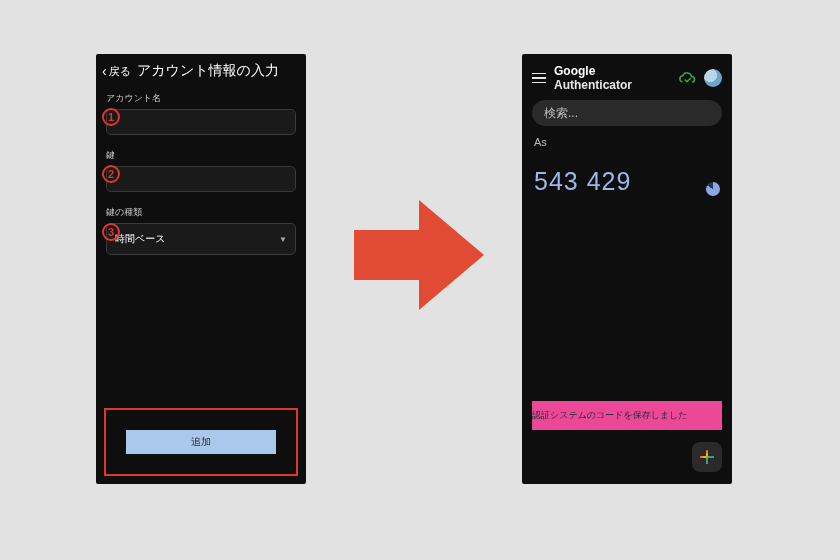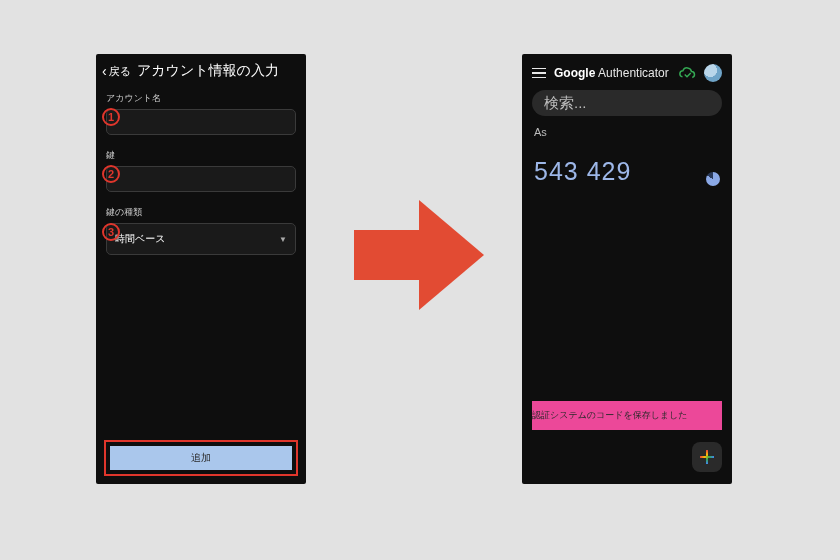--- a/index.html
+++ b/index.html
@@ -60,21 +60,21 @@
     color: #e0362c;
     font-size: 11px; font-weight: bold;
     display: flex; align-items: center; justify-content: center;
     background: transparent;
     z-index: 2;
   }
   .circ3 { top: 17px; }
   .addwrap {
     position: absolute; left: 8px; right: 8px; bottom: 8px;
     border: 2px solid #e0362c;
-    padding: 4px;
+    padding: 20px;
   }
   .addbtn {
     width: 100%; height: 24px;
     background: #aac7ec;
     color: #2a2a2a;
     font-size: 10px;
     border: none;
     display: flex; align-items: center; justify-content: center;
     cursor: pointer;
   }
@@ -103,37 +103,37 @@
   
   .rhdr {
     display: flex; align-items: center;
     padding: 10px 10px 8px 10px;
     gap: 8px;
   }
   .ham { width: 14px; display: flex; flex-direction: column; gap: 3px; cursor: pointer; }
   .ham span { height: 1.5px; background: #e8e8e8; display: block; }
   .brand { font-size: 12px; flex: 1; }
   .brand b { font-weight: 700; }
-  .thin { font-weight: 400; color: #e6e6e6; }
+  .thin { font-weight: 700; color: #e6e6e6; }
   .cloud {
     width: 18px; height: 14px;
     color: #34a853;
     display: flex; align-items: center; justify-content: center;
   }
   .avatar {
     width: 18px; height: 18px; border-radius: 50%;
     background: radial-gradient(circle at 35% 35%, #b9d6ea 0 40%, #6fa4c8 41% 100%);
   }
   .search {
     margin: 0 10px;
     background: #2a2a2a;
     border-radius: 16px;
     height: 26px;
     padding: 0 12px;
-    font-size: 15px; color: #bdbdbd;
+    font-size: 12px; color: #bdbdbd;
     display: flex; align-items: center;
   }
   .acct { padding: 10px 12px 0 12px; }
   .acctname { font-size: 11px; color: #bcbcbc; margin-bottom: 19px; }
   .code {
     font-size: 25px; font-weight: 400;
     color: #9db7e8;
     letter-spacing: 1px;
     display: flex; align-items: flex-end; justify-content: space-between;
   }

